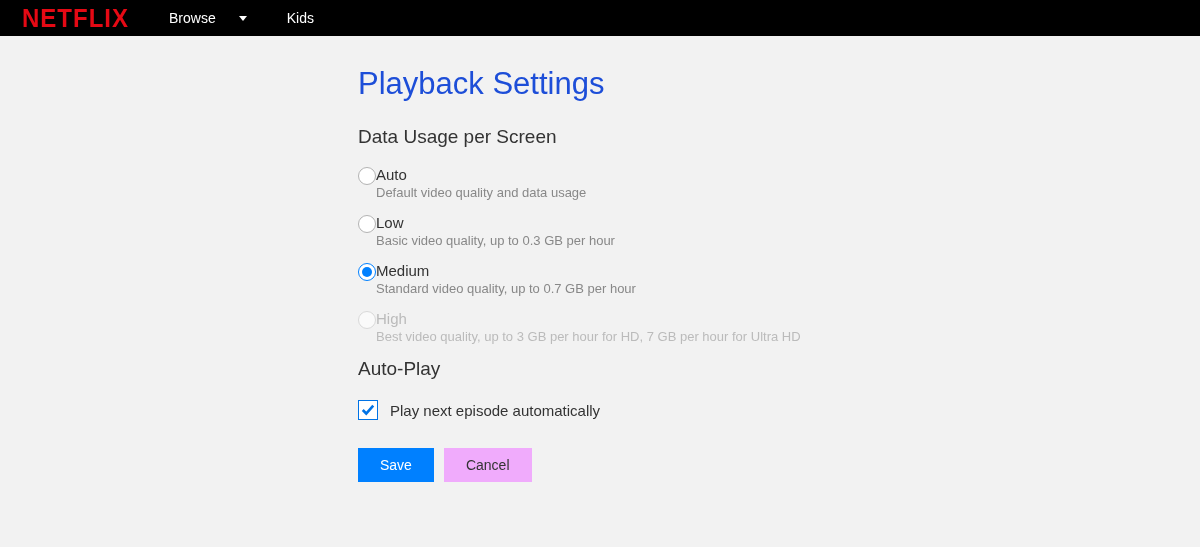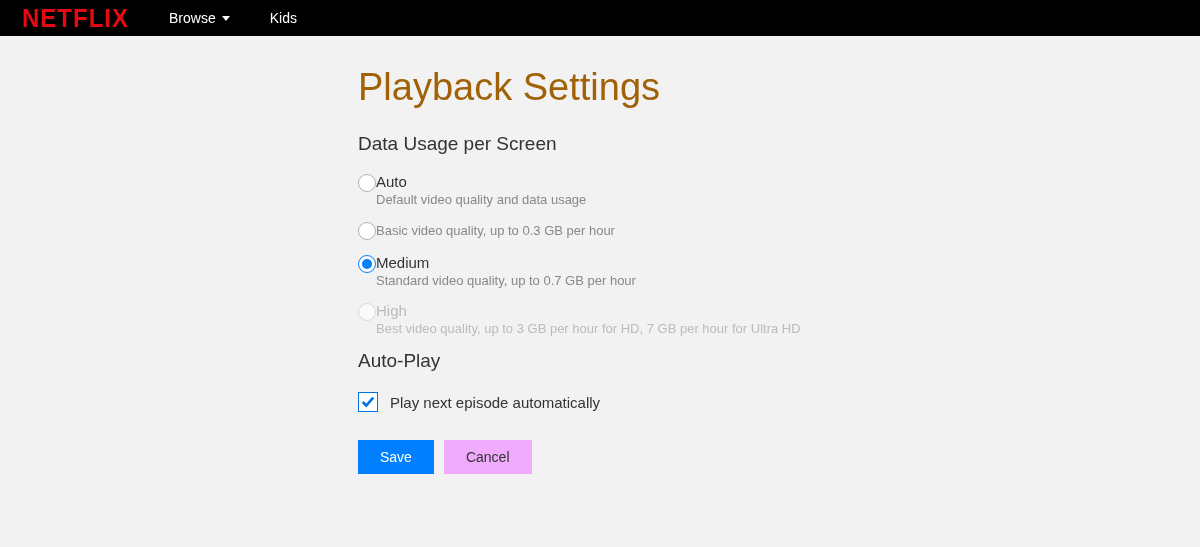--- a/index.html
+++ b/index.html
@@ -18,38 +18,38 @@
     font-size:24px;
     letter-spacing:1px;
     font-family: Arial Black, Arial, sans-serif;
     transform:scaleY(1.1);
   }
   .nav-item {
     color:#fff;
     font-size:14px;
     display:flex;
     align-items:center;
-    gap:6px;
+    gap:23px;
     cursor:pointer;
   }
   .caret-down {
     width:0;height:0;
     border-left:4px solid transparent;
     border-right:4px solid transparent;
     border-top:5px solid #fff;
     display:inline-block;
   }
   .page {
     padding:30px 0 0 358px;
     color:#333;
   }
   h1.title {
-    font-size:38px;
+    font-size:31px;
     font-weight:400;
-    color:#a16207;
+    color:#1d4ed8;
     margin-bottom:24px;
   }
   h2.section {
     font-size:19px;
     font-weight:400;
     color:#333;
     margin-bottom:18px;
   }
   .option-row {
     display:flex;
@@ -150,20 +150,21 @@
     <div class="radio"></div>
     <div>
       <div class="opt-label">Auto</div>
       <div class="opt-desc">Default video quality and data usage</div>
     </div>
   </div>
 
   <div class="option-row">
     <div class="radio"></div>
     <div>
+      <div class="opt-label">Low</div>
       <div class="opt-desc">Basic video quality, up to 0.3 GB per hour</div>
     </div>
   </div>
 
   <div class="option-row">
     <div class="radio selected"></div>
     <div>
       <div class="opt-label">Medium</div>
       <div class="opt-desc">Standard video quality, up to 0.7 GB per hour</div>
     </div>

